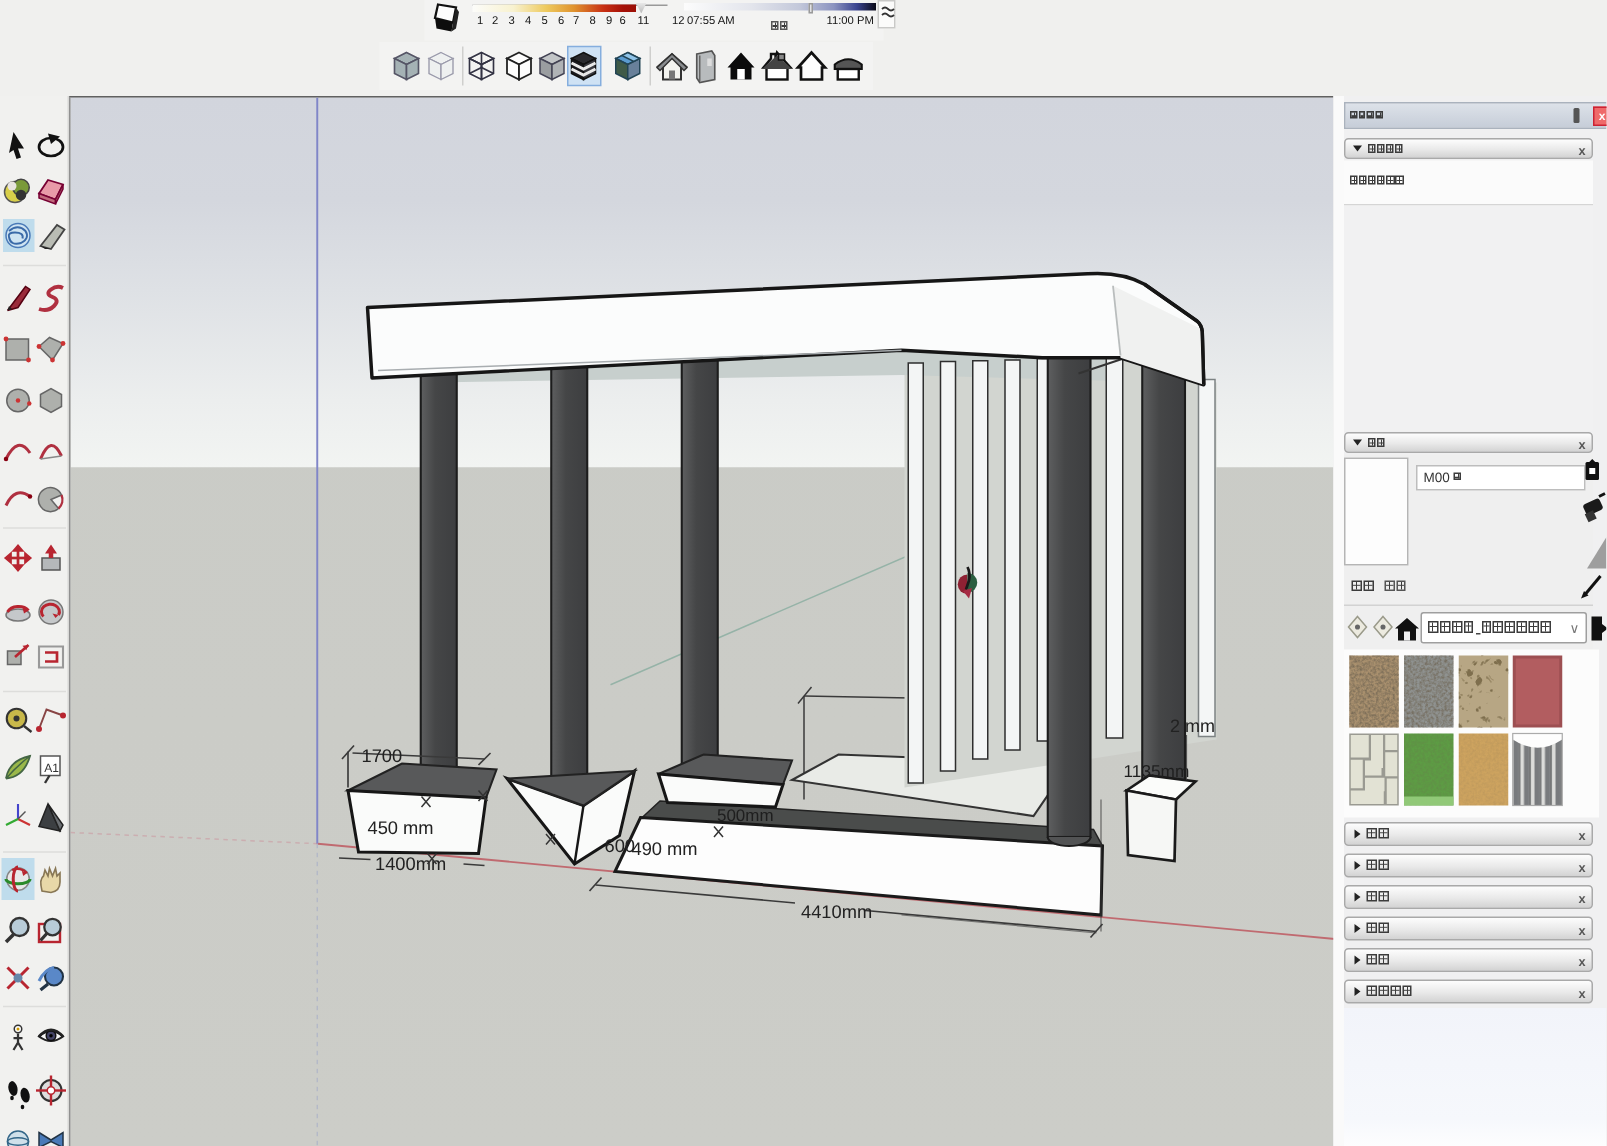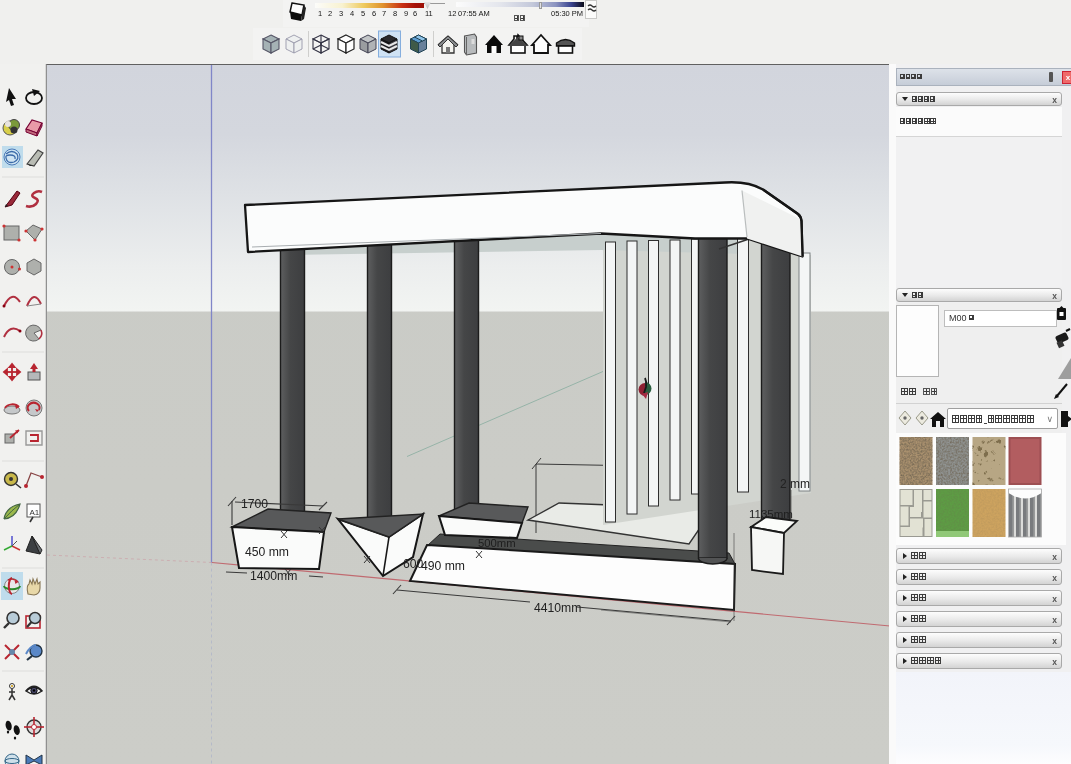--- a/index.html
+++ b/index.html
@@ -56,21 +56,21 @@
       <span class="num" style="position:absolute;left:88px">9</span>
       <span class="num" style="position:absolute;left:97px">6</span>
       <span class="num" style="position:absolute;left:109px">11</span>
       <span class="num" style="position:absolute;left:132px">12</span>
   </div>
 
   <div class="abs" style="left:456px;top:2px;width:128px;height:5px;background:linear-gradient(90deg,#fcfcfc,#e3e5ec 35%,#c3c8da 60%,#8b93c0 78%,#3a4490 90%,#0a0a18 100%)"></div>
   <div class="abs" style="left:539px;top:1.5px;width:3px;height:7px;background:#e3e3e6;border:0.5px solid #9a9a9a"></div>
   <div class="abs num" style="left:458px;top:9px;font-size:7.5px">07:55 AM</div>
   <div class="abs" style="left:514px;top:9px"><i class="g s7"></i><i class="g s7"></i></div>
-  <div class="abs num" style="left:551px;top:9px;font-size:7.5px">05:30 PM</div>
+  <div class="abs num" style="left:551px;top:9px;font-size:7.5px">11:00 PM</div>
   <div class="abs" style="left:585px;top:0;width:12px;height:19px;background:#fbfbfa;border:1px solid #c9c9c7"><svg width="11" height="17">
         <path d="M2,5 q2,-2 4,0 t4,0 M2,9 q2,-2 4,0 t4,0" stroke="#333" fill="none" stroke-width="1.2"></path>
       </svg></div>
 
   <div class="tb" style="left:253px;top:28px;width:329px;height:32px"></div>
   <div class="sep" style="left:308px;top:31px;height:26px"></div>
   <div class="sep" style="left:433px;top:31px;height:26px"></div>
   <div id="row2icons" class="abs" style="left:253px;top:28px;width:329px;height:32px">
   <svg width="329" height="32" viewBox="0 0 329 32">
     <defs>

